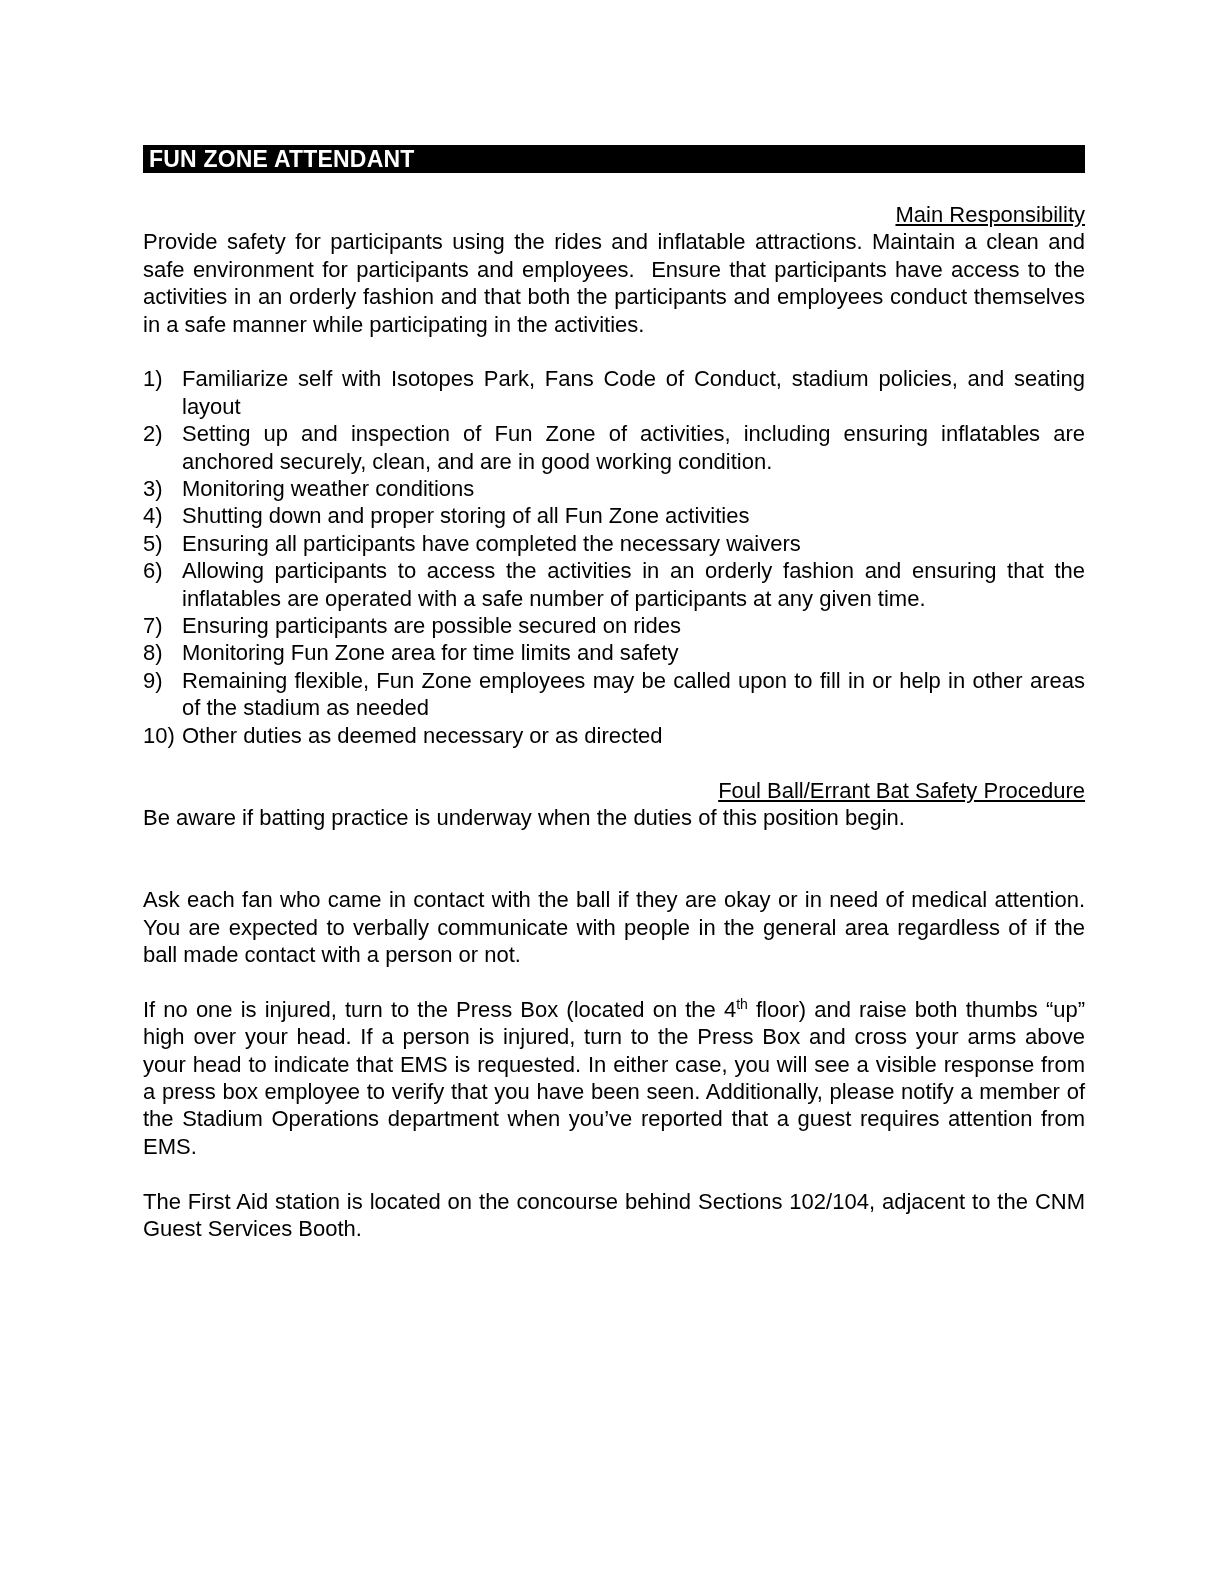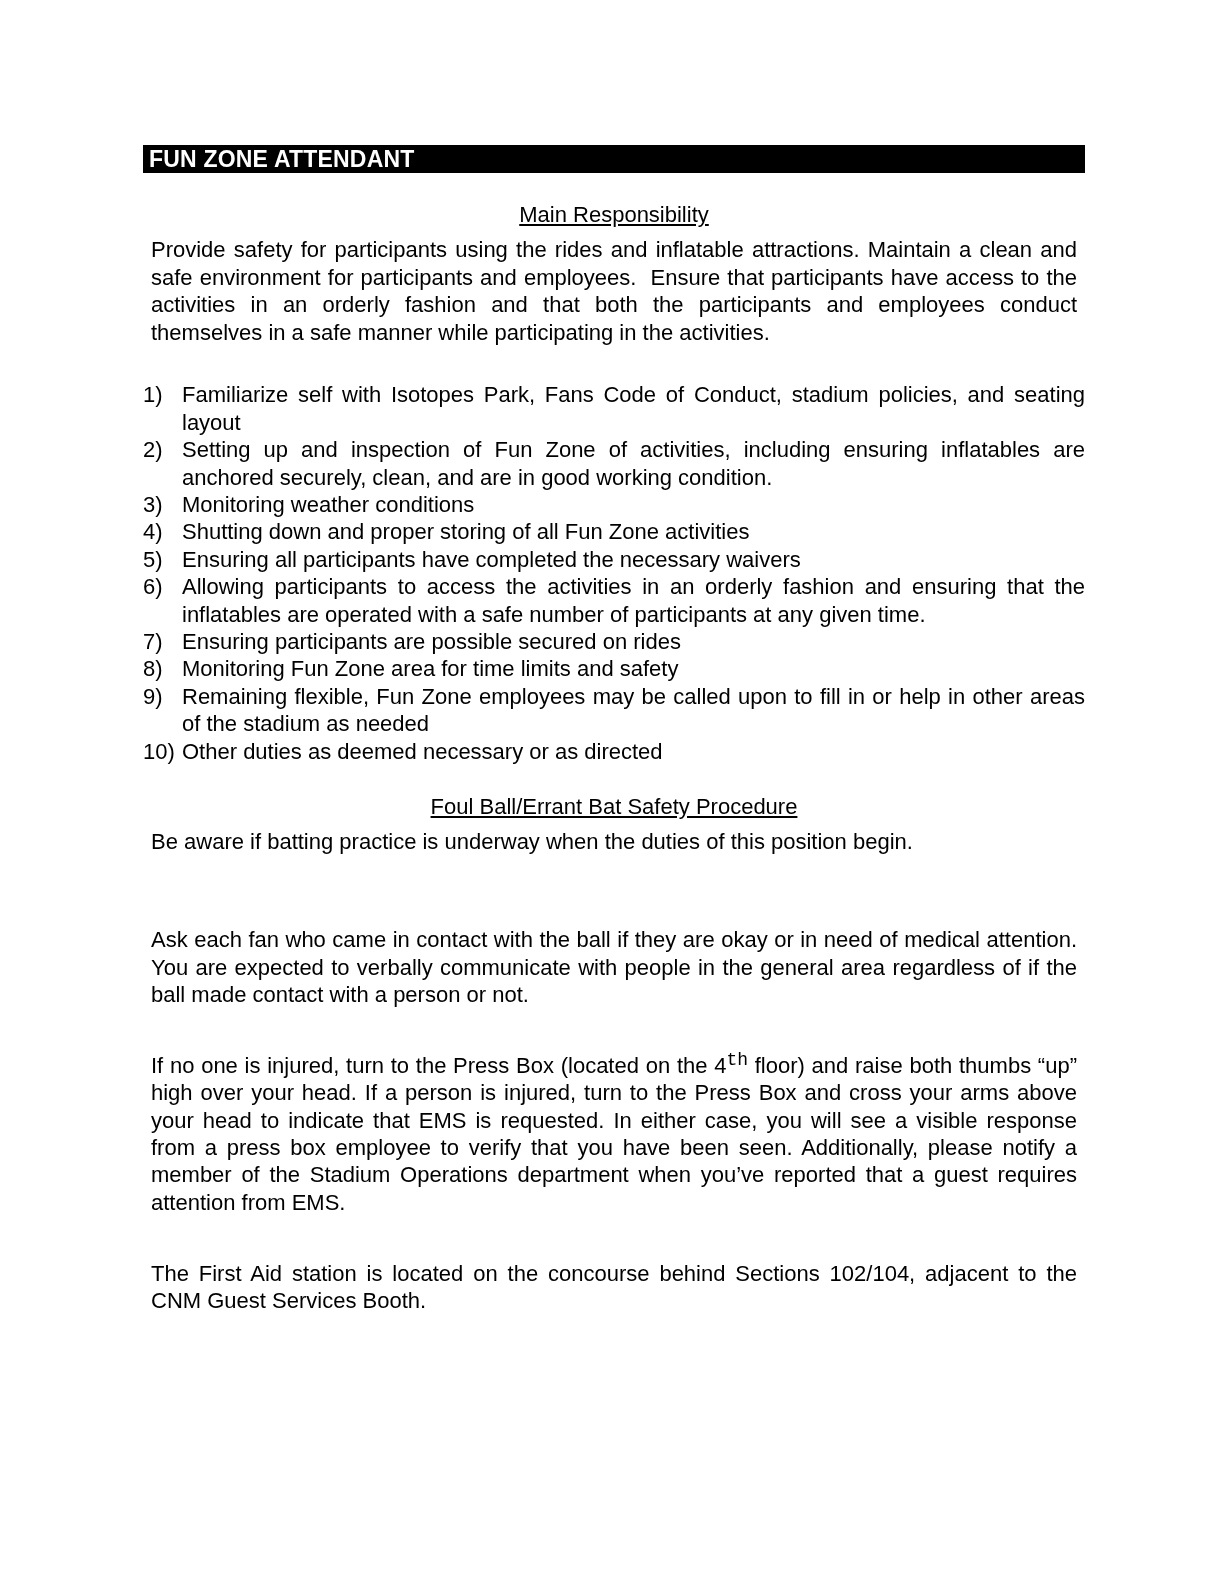--- a/index.html
+++ b/index.html
@@ -28,34 +28,33 @@
     background: #000000;
     color: #ffffff;
     font-weight: bold;
     font-size: 23px;
     line-height: 28px;
     padding-left: 6px;
     letter-spacing: 0.2px;
   }
   .gap { height: 27.4px; }
   .g28 { height: 28px; }
-  .heading { text-align: center; }
+  .heading { text-align: right; }
   .u { text-decoration: underline; text-underline-offset: 2px; }
-  .para { margin: 8px; text-align: justify; }
+  .para { margin: 0; text-align: justify; }
   .list { margin: 0; }
   .li { display: flex; }
   .num { flex: 0 0 39px; width: 39px; }
   .li-text { flex: 1 1 auto; text-align: justify; }
   sup.sups {
-    font-size: 18px;
+    font-size: 14px;
     line-height: 0;
     vertical-align: baseline;
     position: relative;
     top: -8px;
-    font-family: Liberation Mono, monospace;
   }
 </style>
 </head>
 <body>
 
 <div class="page">
   <div class="content">
 
     <div class="title-bar">
       <span>FUN ZONE ATTENDANT</span>

